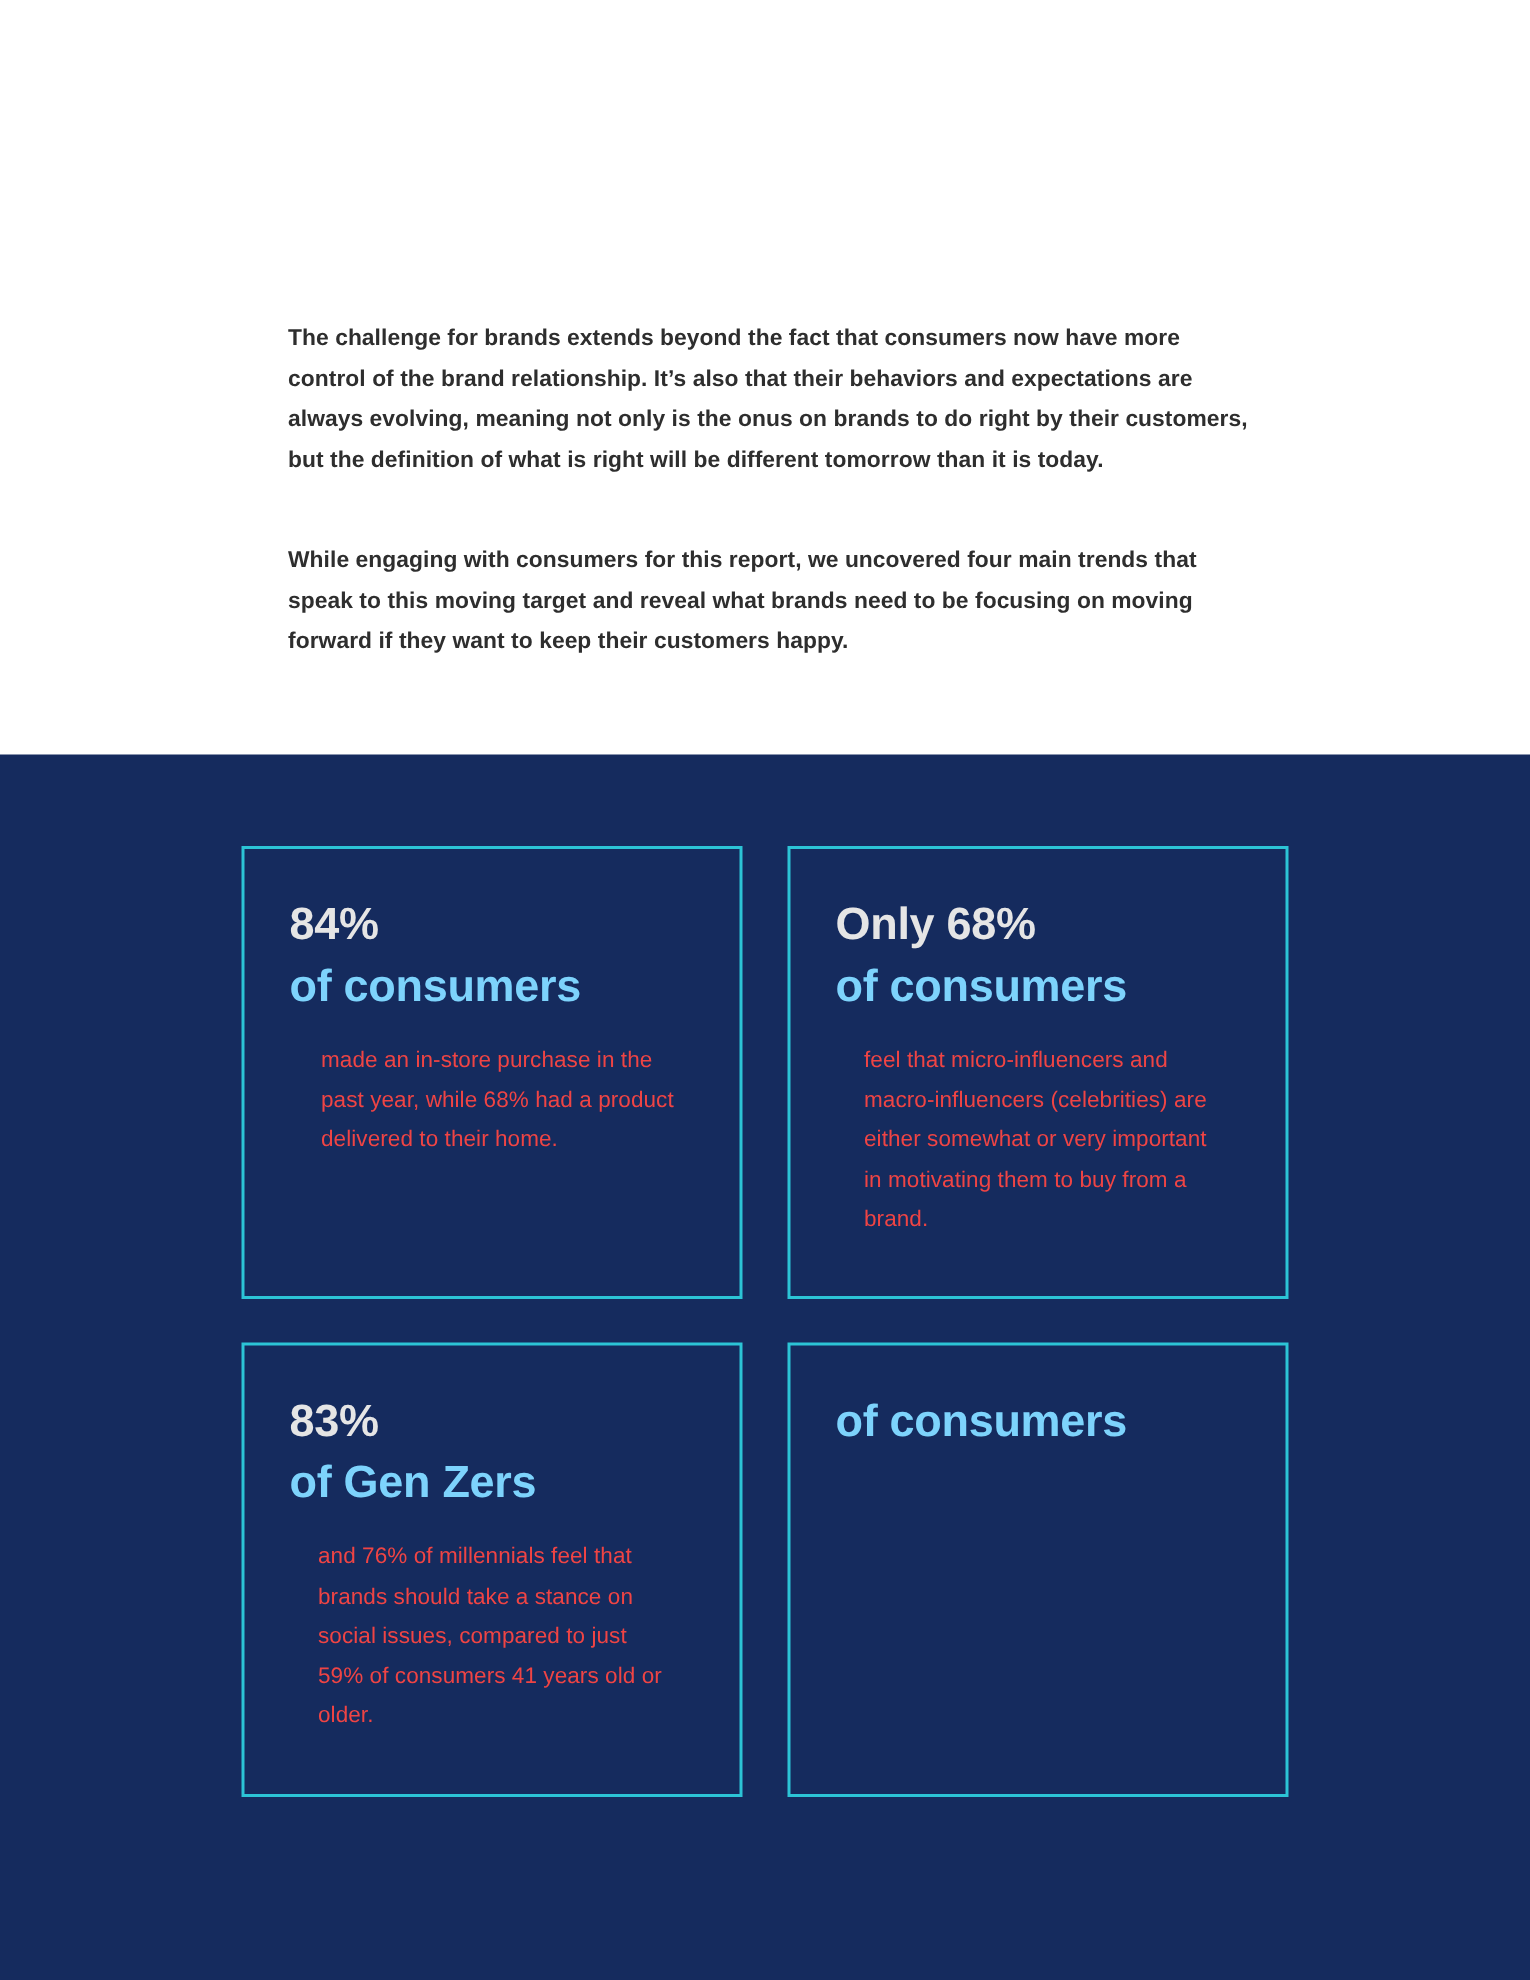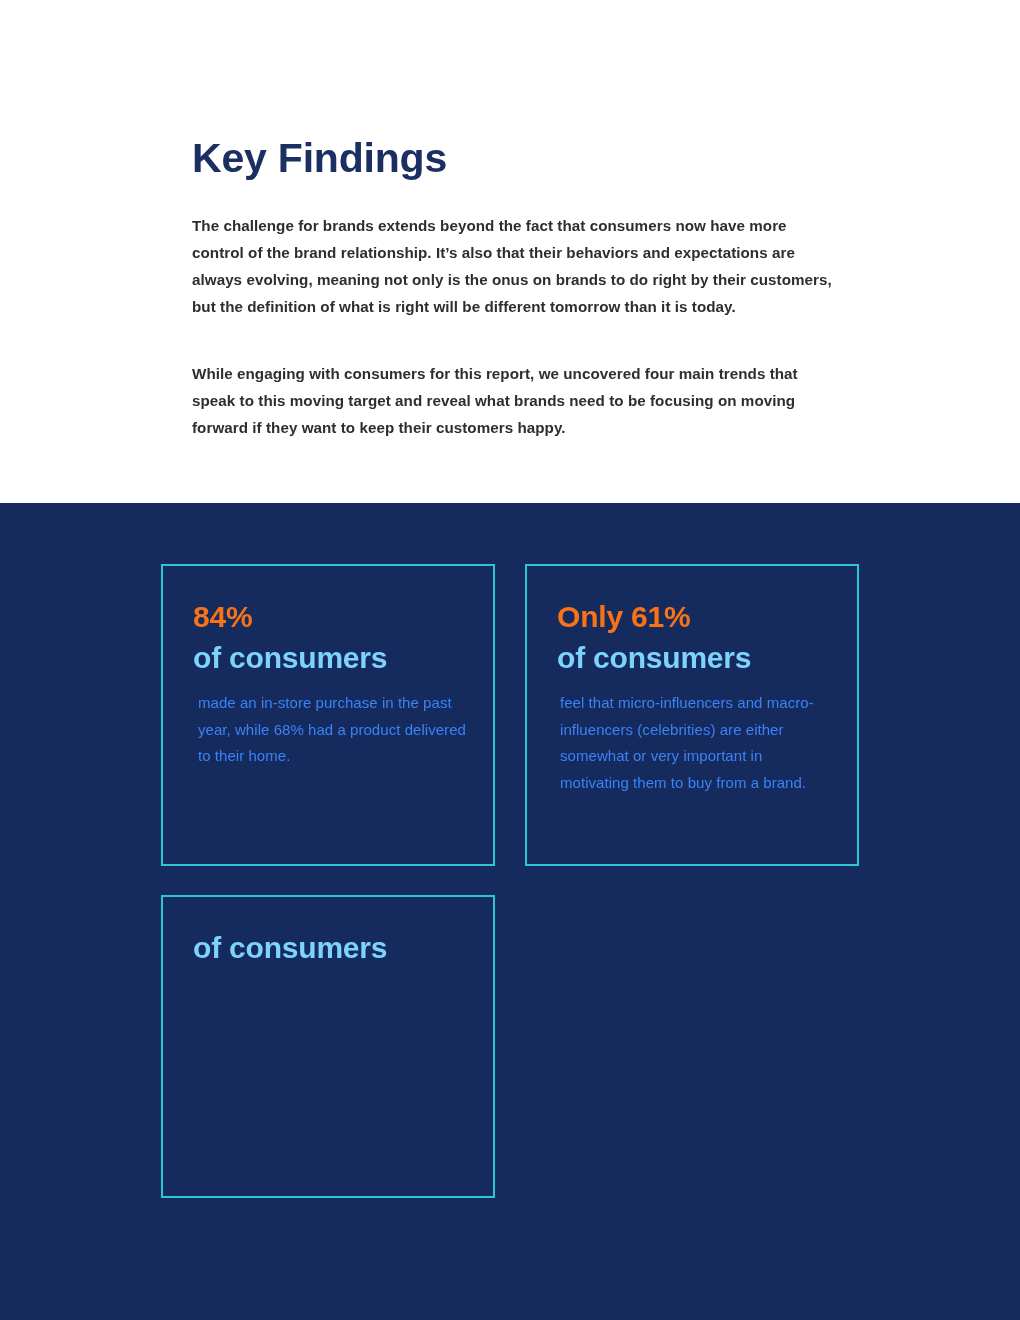--- a/index.html
+++ b/index.html
@@ -80,80 +80,84 @@
 
   .stat-card {
     border: 2px solid #2cc4d6;
     box-sizing: border-box;
     padding: 30px 26px 20px 30px;
   }
 
   .stat-headline {
     font-size: 30px;
     font-weight: 700;
-    color: #f97316;
+    color: #e5e5e5;
     line-height: 41px;
     letter-spacing: -0.2px;
     margin: 0;
   }
 
   .stat-sub {
     font-size: 30px;
     font-weight: 700;
     color: #7dd3fc;
     line-height: 41px;
     letter-spacing: -0.2px;
     margin: 0 0 12px 0;
   }
 
   .stat-body {
     font-size: 15px;
     line-height: 26.5px;
-    color: #3b82f6;
-    margin: 0;
+    color: #ef4444;
+    margin: 16px;
     padding-left: 5px;
     letter-spacing: 0.05px;
   }
 
   .card-2 .stat-body,
   .card-3 .stat-body,
   .card-4 .stat-body {
     padding-left: 3px;
   }
 </style>
 </head>
 <body>
 
 <div class="top-section">
 
-  <h1 class="page-title">Key Findings</h1>
 
   <div class="intro-block">
     <p class="intro-para">The challenge for brands extends beyond the fact that consumers now have more control of the brand relationship. It’s also that their behaviors and expectations are always evolving, meaning not only is the onus on brands to do right by their customers, but the definition of what is right will be different tomorrow than it is today.</p>
     <p class="intro-para">While engaging with consumers for this report, we uncovered four main trends that speak to this moving target and reveal what brands need to be focusing on moving forward if they want to keep their customers happy.</p>
   </div>
 
 </div>
 
 <div class="navy-section">
 
   <div class="cards-grid">
 
     <div class="stat-card card-1">
       <div class="stat-headline">84%</div>
       <div class="stat-sub">of consumers</div>
       <p class="stat-body">made an in-store purchase in the past year, while 68% had a product delivered to their home.</p>
     </div>
 
     <div class="stat-card card-2">
-      <div class="stat-headline">Only 61%</div>
+      <div class="stat-headline">Only 68%</div>
       <div class="stat-sub">of consumers</div>
       <p class="stat-body">feel that micro-influencers and macro-influencers (celebrities) are either somewhat or very important in motivating them to buy from a brand.</p>
     </div>
 
+    <div class="stat-card card-3">
+      <div class="stat-headline">83%</div>
+      <div class="stat-sub">of Gen Zers</div>
+      <p class="stat-body">and 76% of millennials feel that brands should take a stance on social issues, compared to just 59% of consumers 41 years old or older.</p>
+    </div>
 
     <div class="stat-card card-4">
       <div class="stat-sub">of consumers</div>
     </div>
 
   </div>
 
 </div>
 
 </body></html>

